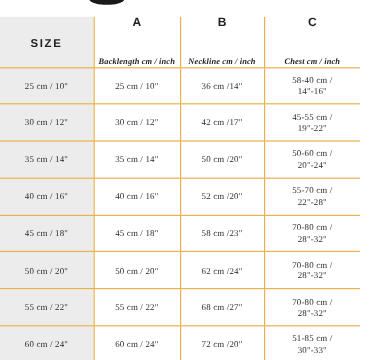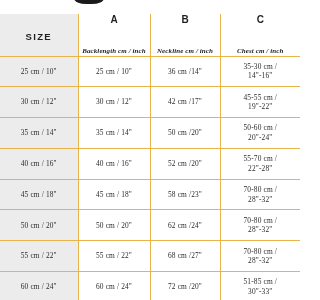--- a/index.html
+++ b/index.html
@@ -138,21 +138,21 @@
         <span class="hdr-letter">C</span>
         <span class="hdr-sub">Chest cm / inch</span>
       </th>
     </tr>
   </thead>
   <tbody id="chart-body">
       <tr>
         <td class="col-size">25 cm / 10"</td>
         <td>25 cm / 10"</td>
         <td>36 cm /14"</td>
-        <td>35-30 cm /
+        <td>58-40 cm /
 14"-16"</td>
       </tr>
       <tr>
         <td class="col-size">30 cm / 12"</td>
         <td>30 cm / 12"</td>
         <td>42 cm /17"</td>
         <td>45-55 cm /
 19"-22"</td>
       </tr>
       <tr>

